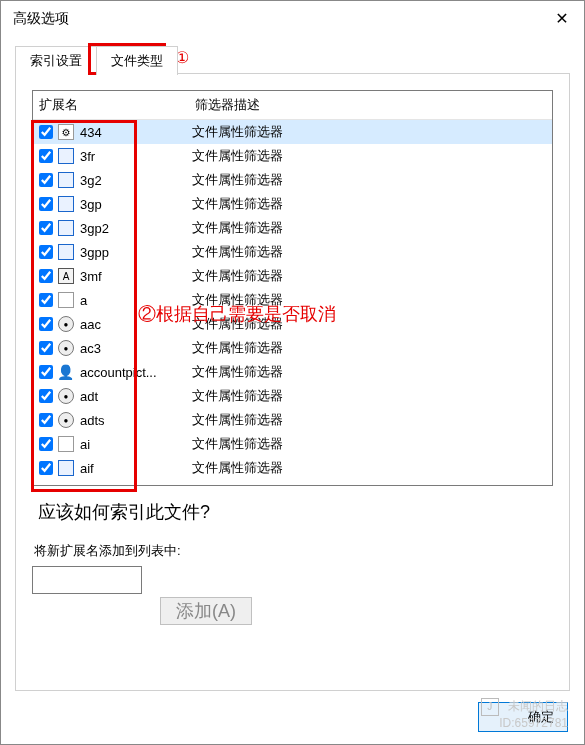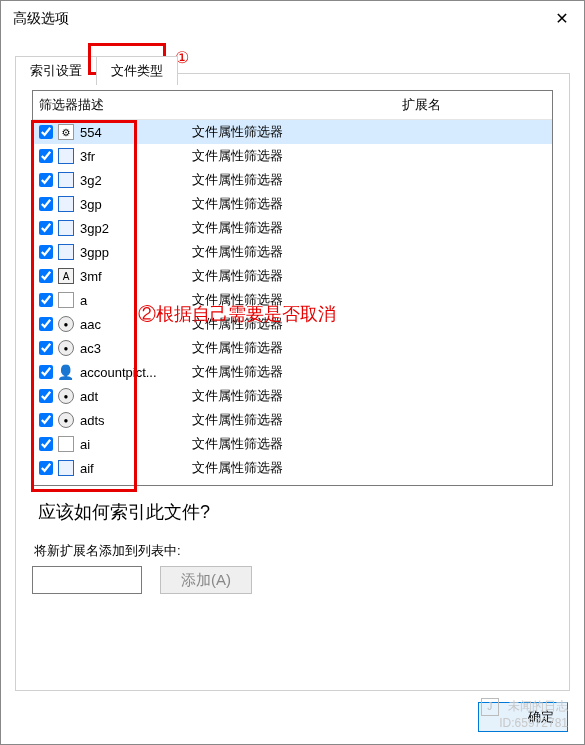--- a/index.html
+++ b/index.html
@@ -33,21 +33,21 @@
   position: relative;
 }
 .tab {
   padding: 5px 14px 5px 14px;
   border: 1px solid #d0d0d0;
   border-bottom: none;
   background: #fff;
   font-size: 13px;
   cursor: pointer;
   position: relative;
-  top: 12px;
+  top: 2px;
 }
 .tab + .tab { margin-left: -1px; }
 .tab.active {
   border-color: #d0d0d0;
   z-index: 2;
 }
 .red-box-tab {
   position: absolute;
   border: 3px solid #e60000;
   left: 87px; top: 42px;
@@ -165,21 +165,22 @@
   height: 28px;
   border: 1px solid #7a7a7a;
   padding: 2px 4px;
 }
 .add-btn {
   width: 92px;
   height: 28px;
   border: 1px solid #c0c0c0;
   background: #efefef;
   color: #888;
-  font-size: 15px;
+  font-size: 18px;
+  margin-top: 31px;
 }
 .footer {
   position: absolute;
   right: 16px;
   bottom: 12px;
   display: flex;
   gap: 10px;
 }
 .footer button {
   width: 90px;
@@ -225,28 +226,28 @@
   <div class="tab active">文件类型</div>
 </div>
 
 <div class="red-box-tab"></div>
 <div class="ann1">①</div>
 
 <div class="panel">
 
   <div class="listbox">
     <div class="list-header">
+      <div class="col col-ext">扩展名</div>
       <div class="col col-desc">筛选器描述</div>
-      <div class="col col-ext">扩展名</div>
     </div>
     <div class="list-body" id="list-body">
         <div class="row selected">
           <input type="checkbox" class="chk" checked="" style="">
           <span class="icon ">⚙</span>
-          <span class="ext">554</span>
+          <span class="ext">434</span>
           <span class="desc">文件属性筛选器</span>
         </div>
         <div class="row">
           <input type="checkbox" class="chk" checked="" style="">
           <span class="icon blue"></span>
           <span class="ext">3fr</span>
           <span class="desc">文件属性筛选器</span>
         </div>
         <div class="row">
           <input type="checkbox" class="chk" checked="" style="">

